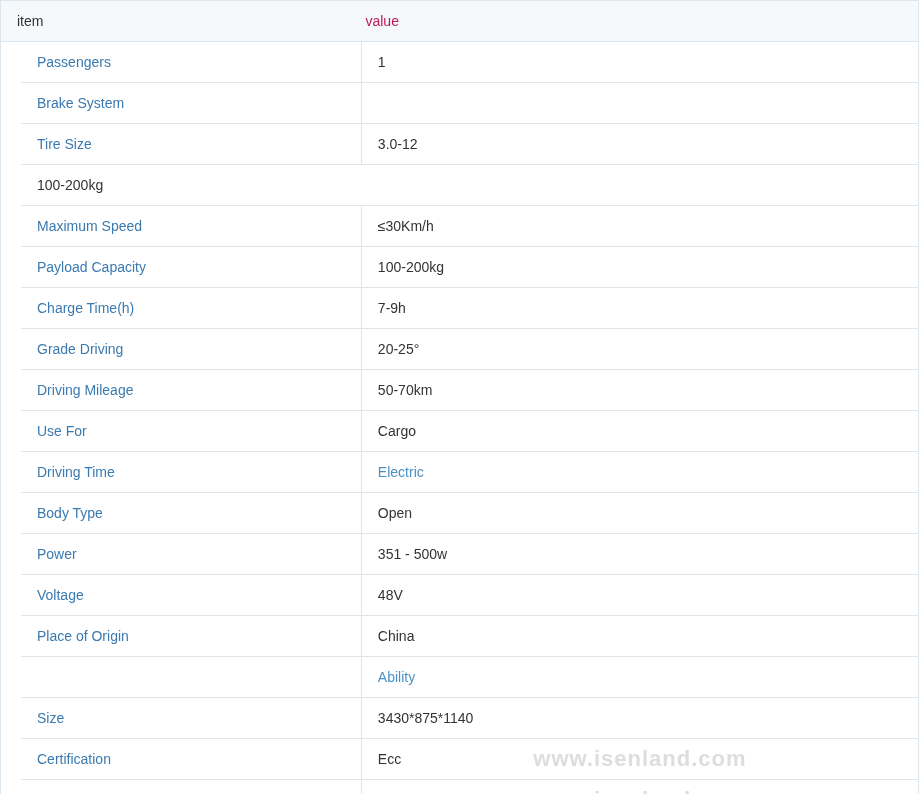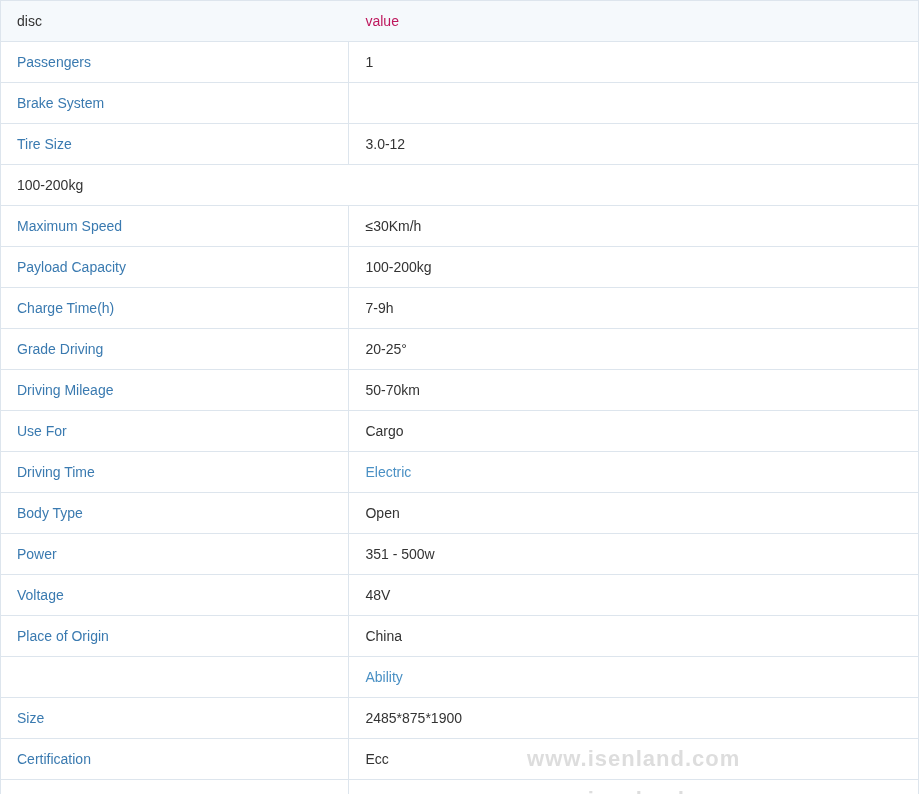--- a/index.html
+++ b/index.html
@@ -39,20 +39,21 @@
       width: 62%;
       padding: 12px 16px;
       font-size: 14px;
       color: #be185d;
       font-weight: normal;
     }
 
     .table-row {
       display: flex;
       border-bottom: 1px solid #dde5ed;
+      margin-left: 20px;
     }
 
     .table-row:last-child {
       border-bottom: none;
     }
 
     .table-row .col-item {
       width: 38%;
       padding: 12px 16px;
       color: #3a7ab0;
@@ -82,21 +83,21 @@
       pointer-events: none;
       white-space: nowrap;
       letter-spacing: 1px;
     }
   </style>
 </head>
 <body>
 
 <div class="table-container">
   <div class="table-header">
-    <div class="col-item">disc</div>
+    <div class="col-item">item</div>
     <div class="col-value">value</div>
   </div>
   <div id="table-body">
       <div class="table-row">
         <div class="col-item">Passengers</div>
         <div class="col-value">1</div>
       </div>
       <div class="table-row">
         <div class="col-item">Brake System</div>
       </div>
@@ -150,21 +151,21 @@
       <div class="table-row">
         <div class="col-item">Place of Origin</div>
         <div class="col-value">China</div>
       </div>
       <div class="table-row">
         <div class="col-item"></div>
         <div class="col-value blue-text">Ability</div>
       </div>
       <div class="table-row">
         <div class="col-item">Size</div>
-        <div class="col-value">2485*875*1900</div>
+        <div class="col-value">3430*875*1140</div>
       </div>
       <div class="table-row">
         <div class="col-item">Certification</div>
         <div class="col-value" style="position: relative; display: flex; align-items: center;">
           <span style="position: relative; z-index: 1;">Ecc</span>
           <span class="watermark-overlay" style="position: absolute; left: 50%; top: 50%; transform: translate(-50%, -50%); font-size: 22px; color: rgba(180, 180, 180, 0.45); font-weight: bold; white-space: nowrap; pointer-events: none; letter-spacing: 1px;">www.isenland.com</span>
         </div>
       </div>
       <div class="table-row">
         <div class="col-item">Product name</div>

